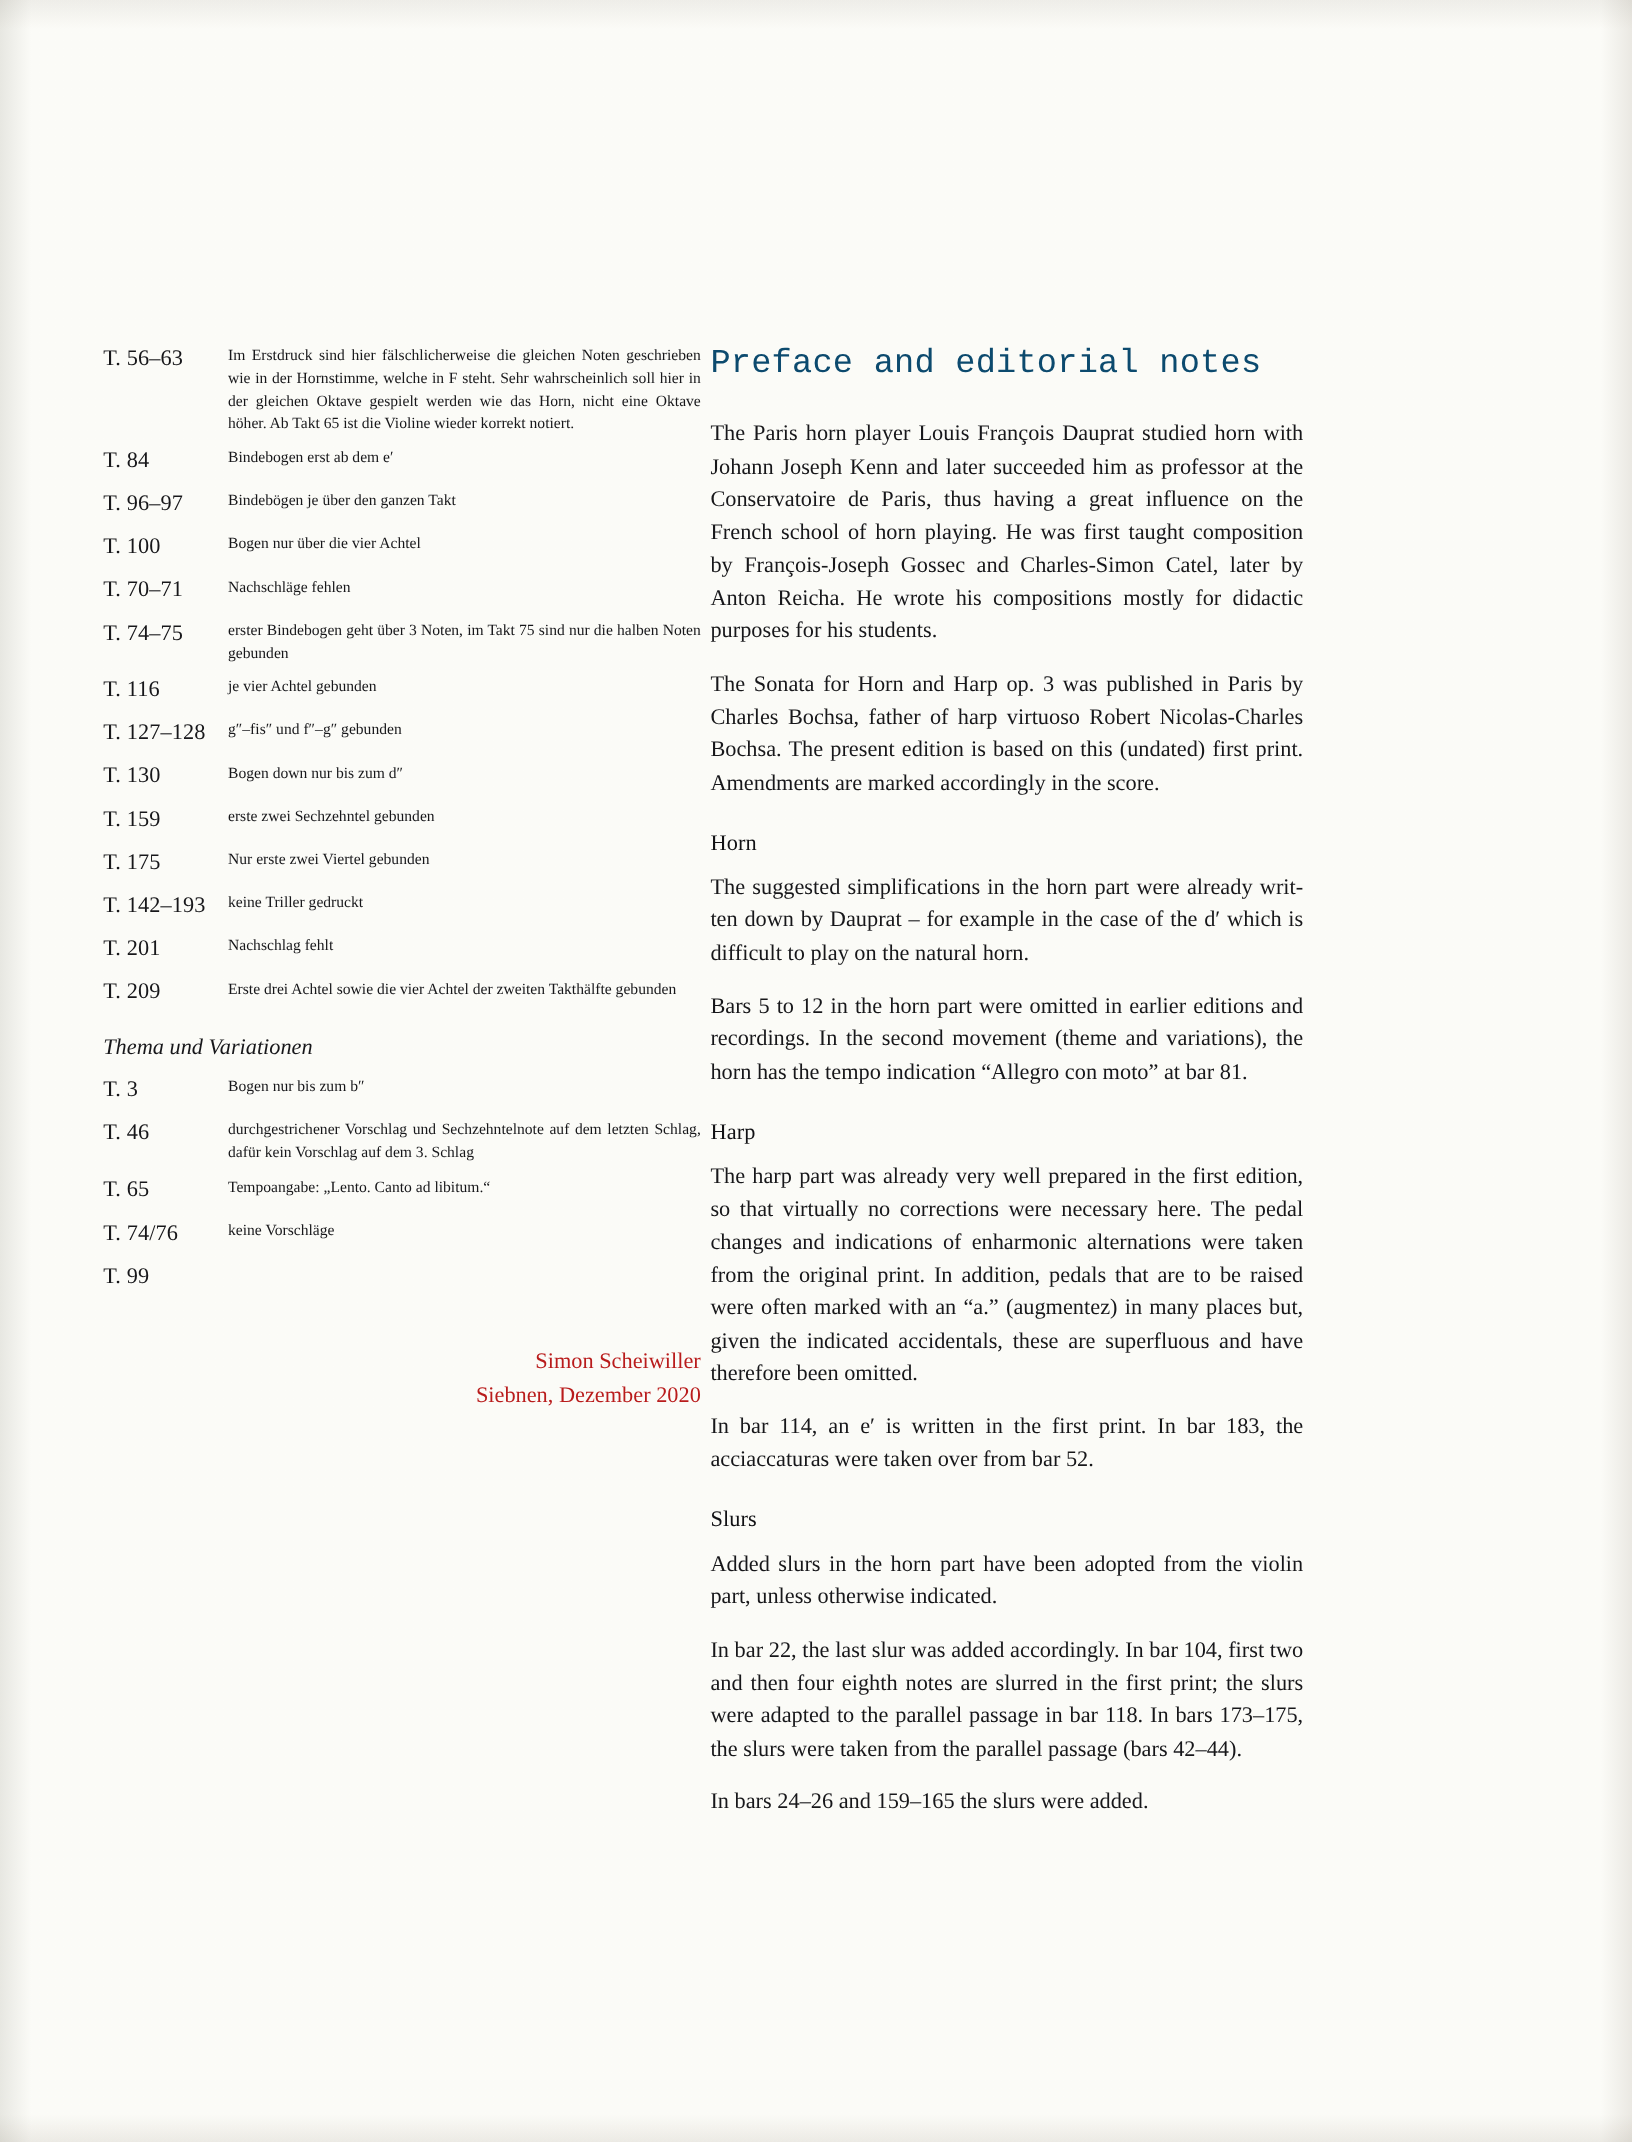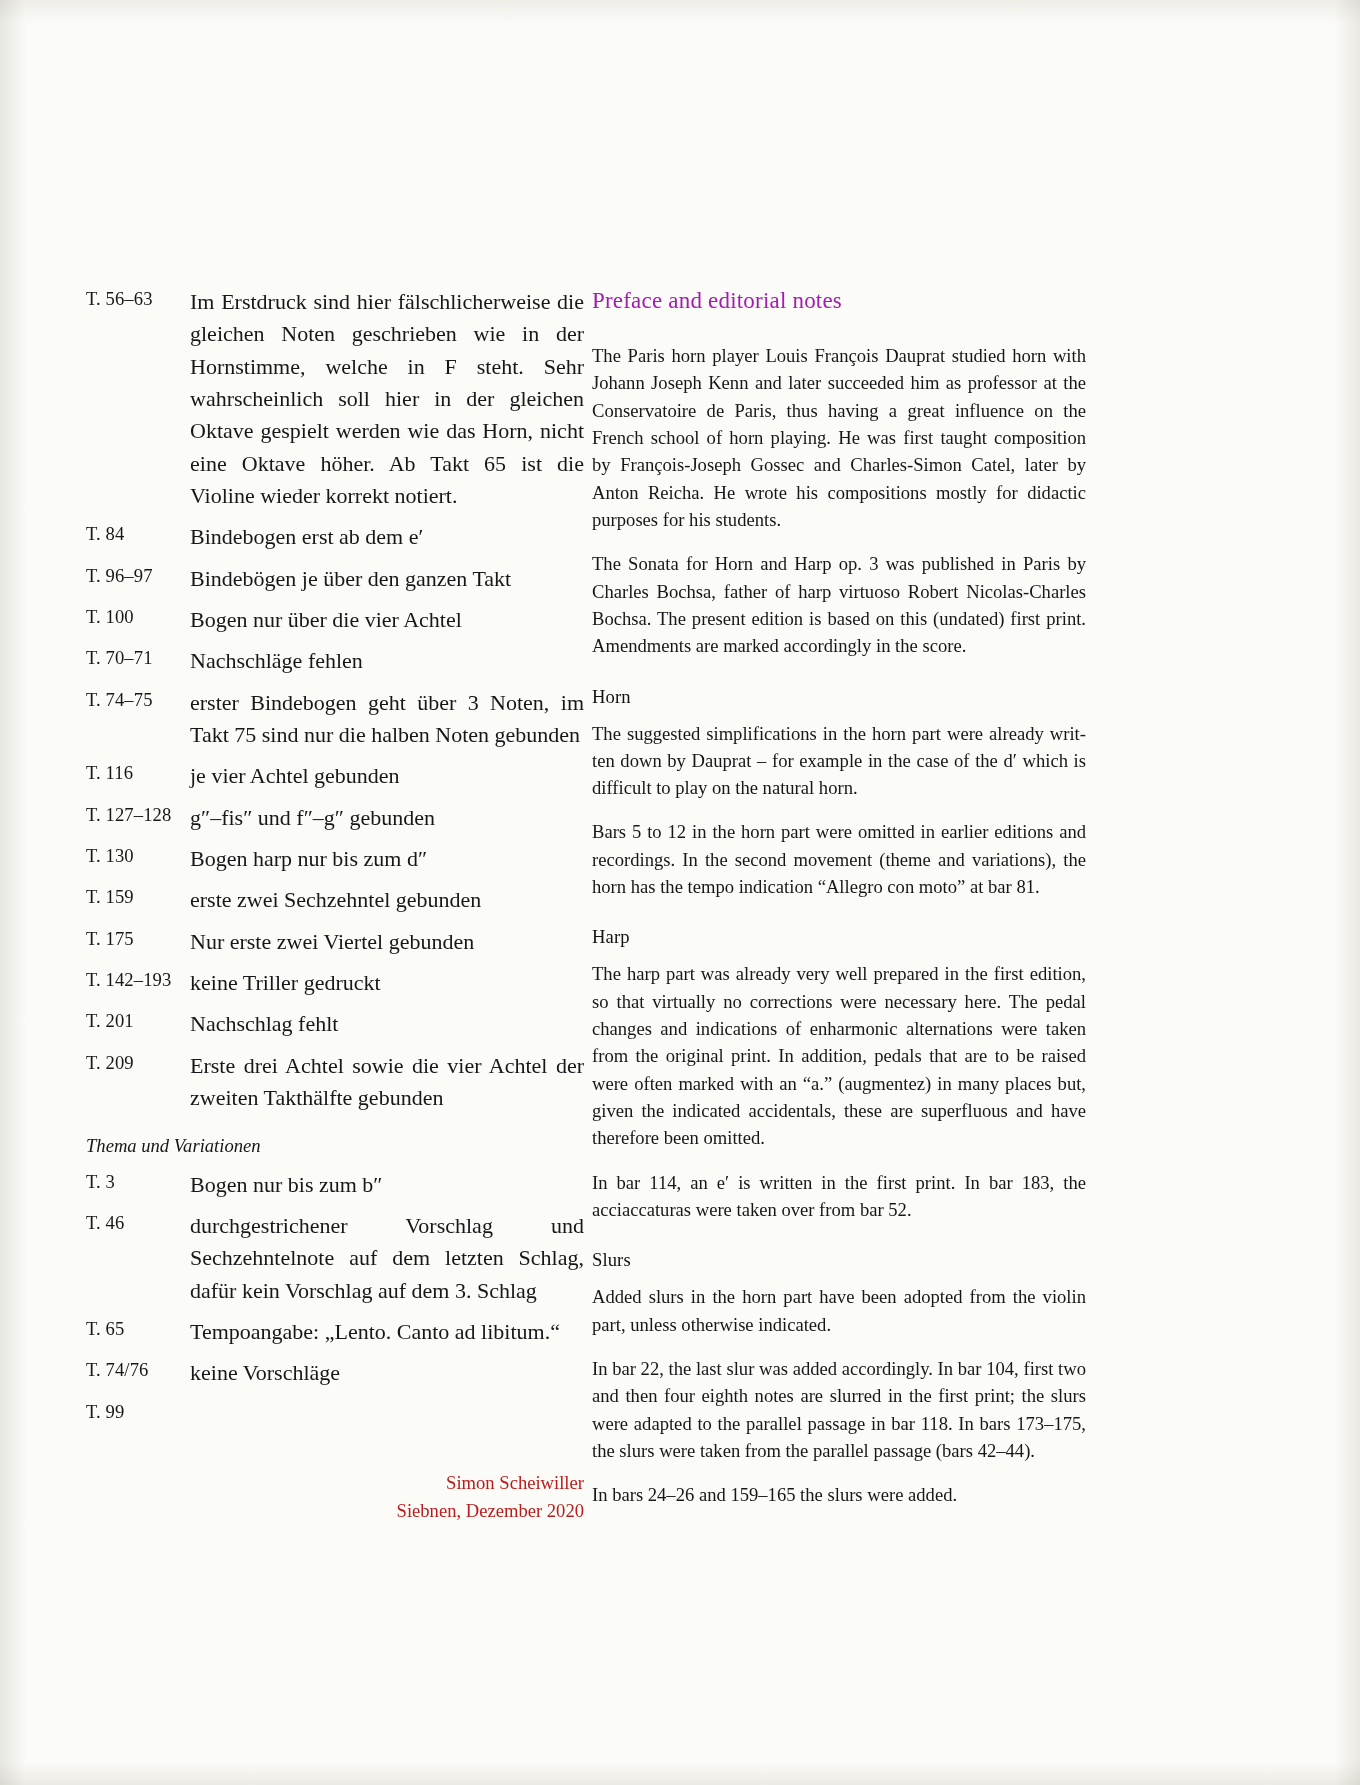--- a/index.html
+++ b/index.html
@@ -62,21 +62,21 @@
     flex: 0 0 104px;
     width: 104px;
     font-size: 18.6px;
     line-height: 1.45;
     letter-spacing: .1px;
     color: #17171a;
     white-space: nowrap;
   }
   .crit-text {
     flex: 1 1 auto;
-    font-size: 22px;
+    font-size: 13px;
     line-height: 1.47;
     color: #17171a;
     text-align: justify;
     text-justify: inter-word;
     hyphens: manual;
   }
   .crit-text.ragged { text-align: left; }
 
   .section-italic {
     font-style: italic;
@@ -90,26 +90,27 @@
     margin-top: 44px;
     text-align: right;
     font-size: 18.6px;
     line-height: 1.5;
     color: #b91c1c;
   }
   .signature div { white-space: nowrap; }
 
   
   .preface-title {
-    font-size: 23px;
+    font-size: 28px;
     line-height: 1.3;
     font-weight: normal;
     margin: 0 0 26px 0;
-    color: #a21caf;
+    color: #0c4a6e;
     letter-spacing: .2px;
+    font-family: Liberation Mono, monospace;
   }
   .subhead {
     font-size: 18.6px;
     font-weight: normal;
     margin: 26px 0 12px 0;
     color: #111114;
     letter-spacing: .1px;
   }
   .para {
     font-size: 18.6px;
@@ -167,21 +168,21 @@
           <div class="crit-text ragged">je vier Achtel gebunden</div>
         </div>
 
         <div class="crit-row">
           <div class="crit-bar">T. 127–128</div>
           <div class="crit-text ragged">g″–fis″ und f″–g″ gebunden</div>
         </div>
 
         <div class="crit-row">
           <div class="crit-bar">T. 130</div>
-          <div class="crit-text ragged">Bogen harp nur bis zum d″</div>
+          <div class="crit-text ragged">Bogen down nur bis zum d″</div>
         </div>
 
         <div class="crit-row">
           <div class="crit-bar">T. 159</div>
           <div class="crit-text ragged">erste zwei Sechzehntel gebunden</div>
         </div>
 
         <div class="crit-row">
           <div class="crit-bar">T. 175</div>
           <div class="crit-text ragged">Nur erste zwei Viertel gebunden</div>

